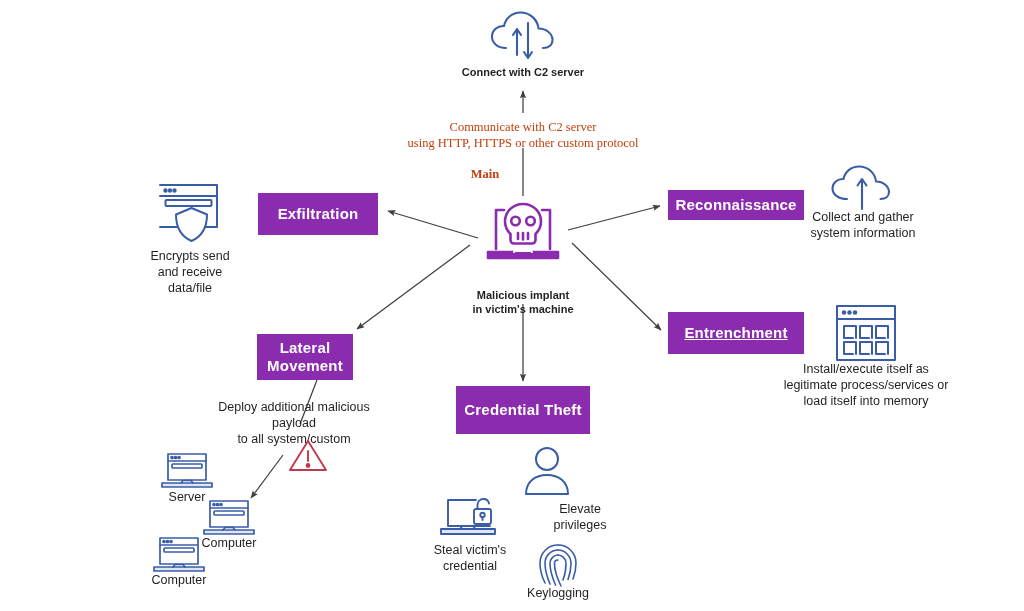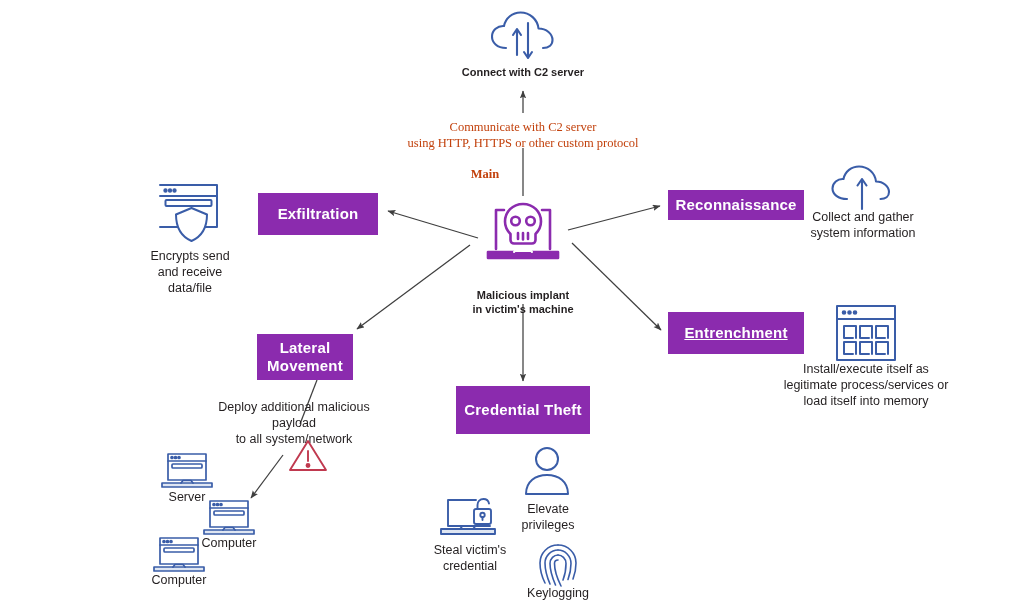--- a/index.html
+++ b/index.html
@@ -143,21 +143,21 @@
   </div>
   <div class="cap" style="left:782px;top:362px;width:168px;">Install/execute itself as
 legitimate process/services or
 load itself into memory</div>
 
   <div class="pbox" style="left:257px;top:334px;width:96px;height:46px;">
     <span>Lateral
 Movement</span>
   </div>
   <div class="cap" style="left:196px;top:400px;width:196px;">Deploy additional malicious payload
-to all system/network</div>
+to all system/custom</div>
   <div class="icon" style="left:287px;top:437px;width:42px;height:38px;">
     <svg width="42" height="38" viewBox="0 0 42 38" fill="none" stroke="#c0394f" stroke-width="1.9" stroke-linecap="round" stroke-linejoin="round">
       <path d="M21 4 L39 33 L3 33 Z"></path>
       <line x1="21" y1="14" x2="21" y2="24"></line>
       <circle cx="21" cy="28.5" r="1.5" fill="#c0394f"></circle>
     </svg>
   </div>
 
   <div class="icon" style="left:160px;top:450px;width:54px;height:42px;">
     <svg width="54" height="42" viewBox="0 0 54 42" fill="none" stroke="#3a5da8" stroke-width="1.7" stroke-linecap="round" stroke-linejoin="round">
@@ -218,21 +218,21 @@
   </div>
   <div class="cap" style="left:418px;top:543px;width:104px;text-align:center;">Steal victim's
 credential</div>
 
   <div class="icon" style="left:518px;top:446px;width:58px;height:52px;">
     <svg width="58" height="52" viewBox="0 0 58 52" fill="none" stroke="#3a5da8" stroke-width="2" stroke-linecap="round" stroke-linejoin="round">
       <circle cx="29" cy="13" r="11"></circle>
       <path d="M8 48 C8 35.5 17.5 29 29 29 C40.5 29 50 35.5 50 48 Z" fill="#ffffff"></path>
     </svg>
   </div>
-  <div class="cap" style="left:508px;top:502px;width:80px;">Elevate
+  <div class="cap" style="left:540px;top:502px;width:80px;">Elevate
 privileges</div>
 
   <div class="icon" style="left:534px;top:540px;width:48px;height:52px;">
     <svg width="48" height="52" viewBox="0 0 48 52" fill="none" stroke="#3a5da8" stroke-width="1.6" stroke-linecap="round" stroke-linejoin="round">
       <path d="M24 5 C14 5 6 13 6 23 C6 31 8 37 11 43"></path>
       <path d="M24 10 C17 10 11 16 11 23 C11 31 13 37 16 44"></path>
       <path d="M24 15 C20 15 16 18.5 16 23.5 C16 31 18.5 38 21.5 45"></path>
       <path d="M24 20 C22 20 20.5 21.5 20.5 23.5 C20.5 31 23.5 39 27 46"></path>
       <path d="M24 5 C34 5 42 13 42 23 C42 29 41 34 39 39"></path>
       <path d="M24 10 C31 10 37 16 37 23.5 C37 29 36 34 34 39.5"></path>

